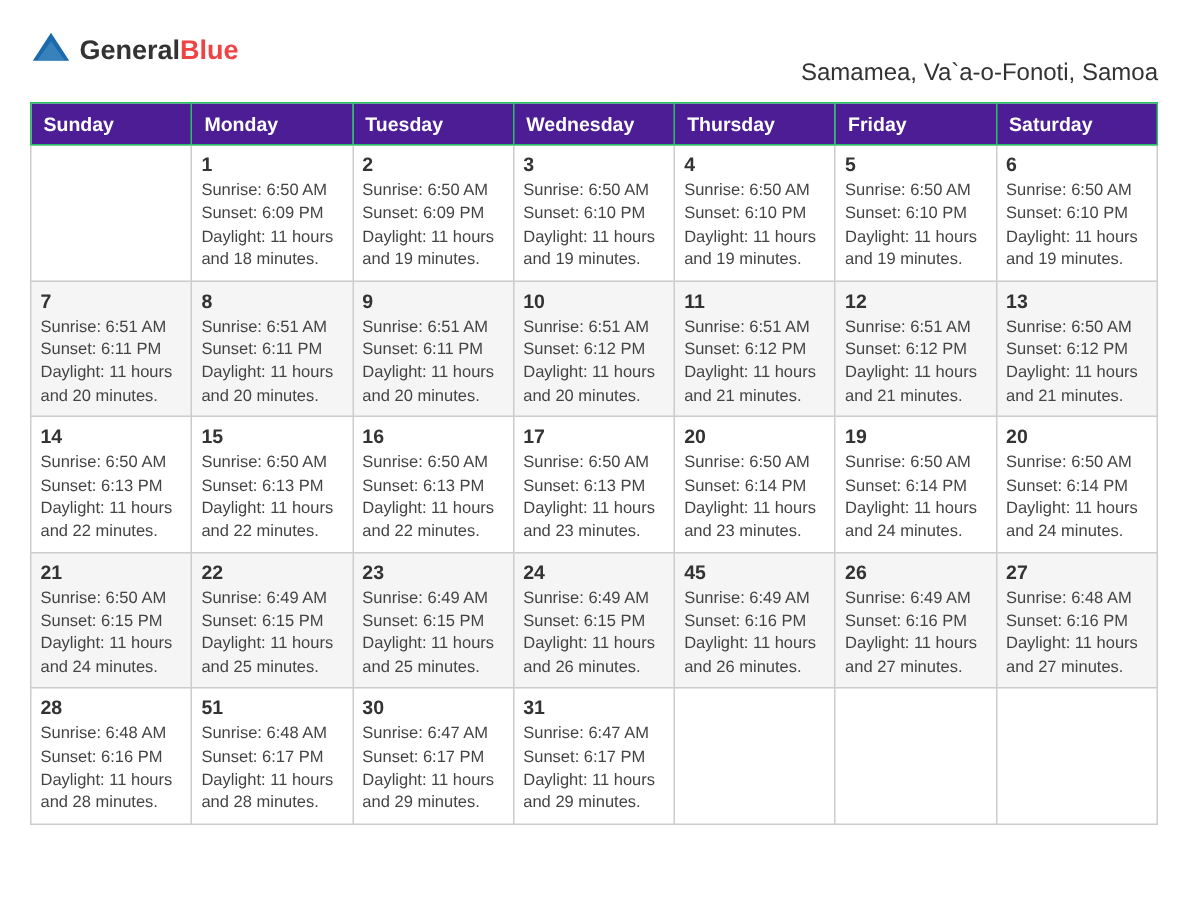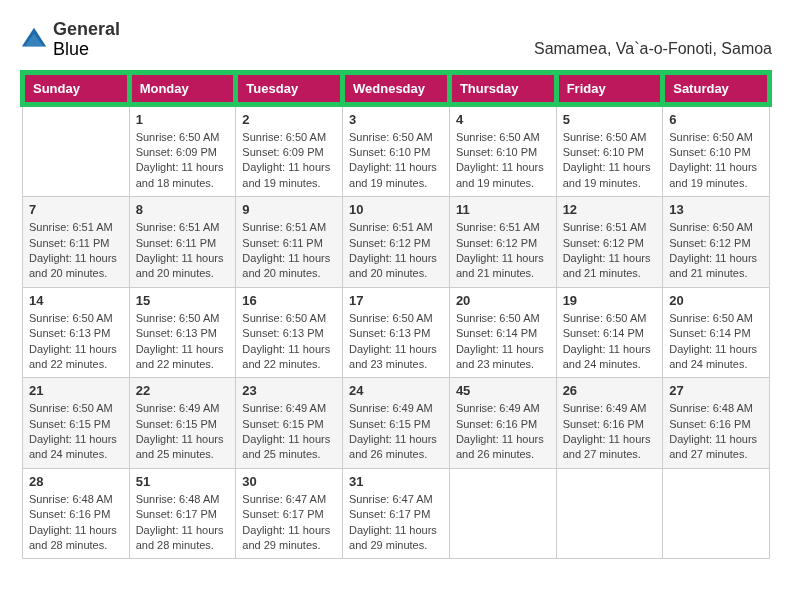--- a/index.html
+++ b/index.html
@@ -15,32 +15,31 @@
       justify-content: space-between;
       align-items: flex-start;
       margin-bottom: 10px;
     }
     .logo {
       display: flex;
       align-items: center;
     }
     .logo-text {
       display: flex;
-      flex-direction: column;
       line-height: 1.1;
     }
     .logo-general {
       font-size: 18px;
       font-weight: bold;
       color: #333;
     }
     .logo-blue {
       font-size: 18px;
-      font-weight: normal;
-      color: #000000;
+      font-weight: bold;
+      color: #ef4444;
     }
     .logo-icon {
       width: 28px;
       height: 28px;
       margin-right: 5px;
     }
     .title-section {
       text-align: right;
     }
     .month-year {
@@ -53,27 +52,27 @@
       font-size: 16px;
       color: #333;
       margin-top: 20px;
     }
     .calendar {
       width: 100%;
       border-collapse: collapse;
       border: 1px solid #ccc;
     }
     .calendar th {
-      background-color: #be185d;
+      background-color: #4c1d95;
       color: white;
       padding: 6px 8px;
       text-align: left;
       font-size: 13px;
       font-weight: bold;
-      border: 5px solid #22c55e;
+      border: 1px solid #22c55e;
     }
     .calendar td {
       border: 1px solid #ccc;
       vertical-align: top;
       padding: 5px 6px;
       width: 107px;
       min-height: 80px;
       background: #fff;
     }
     .calendar tr:nth-child(even) td {

